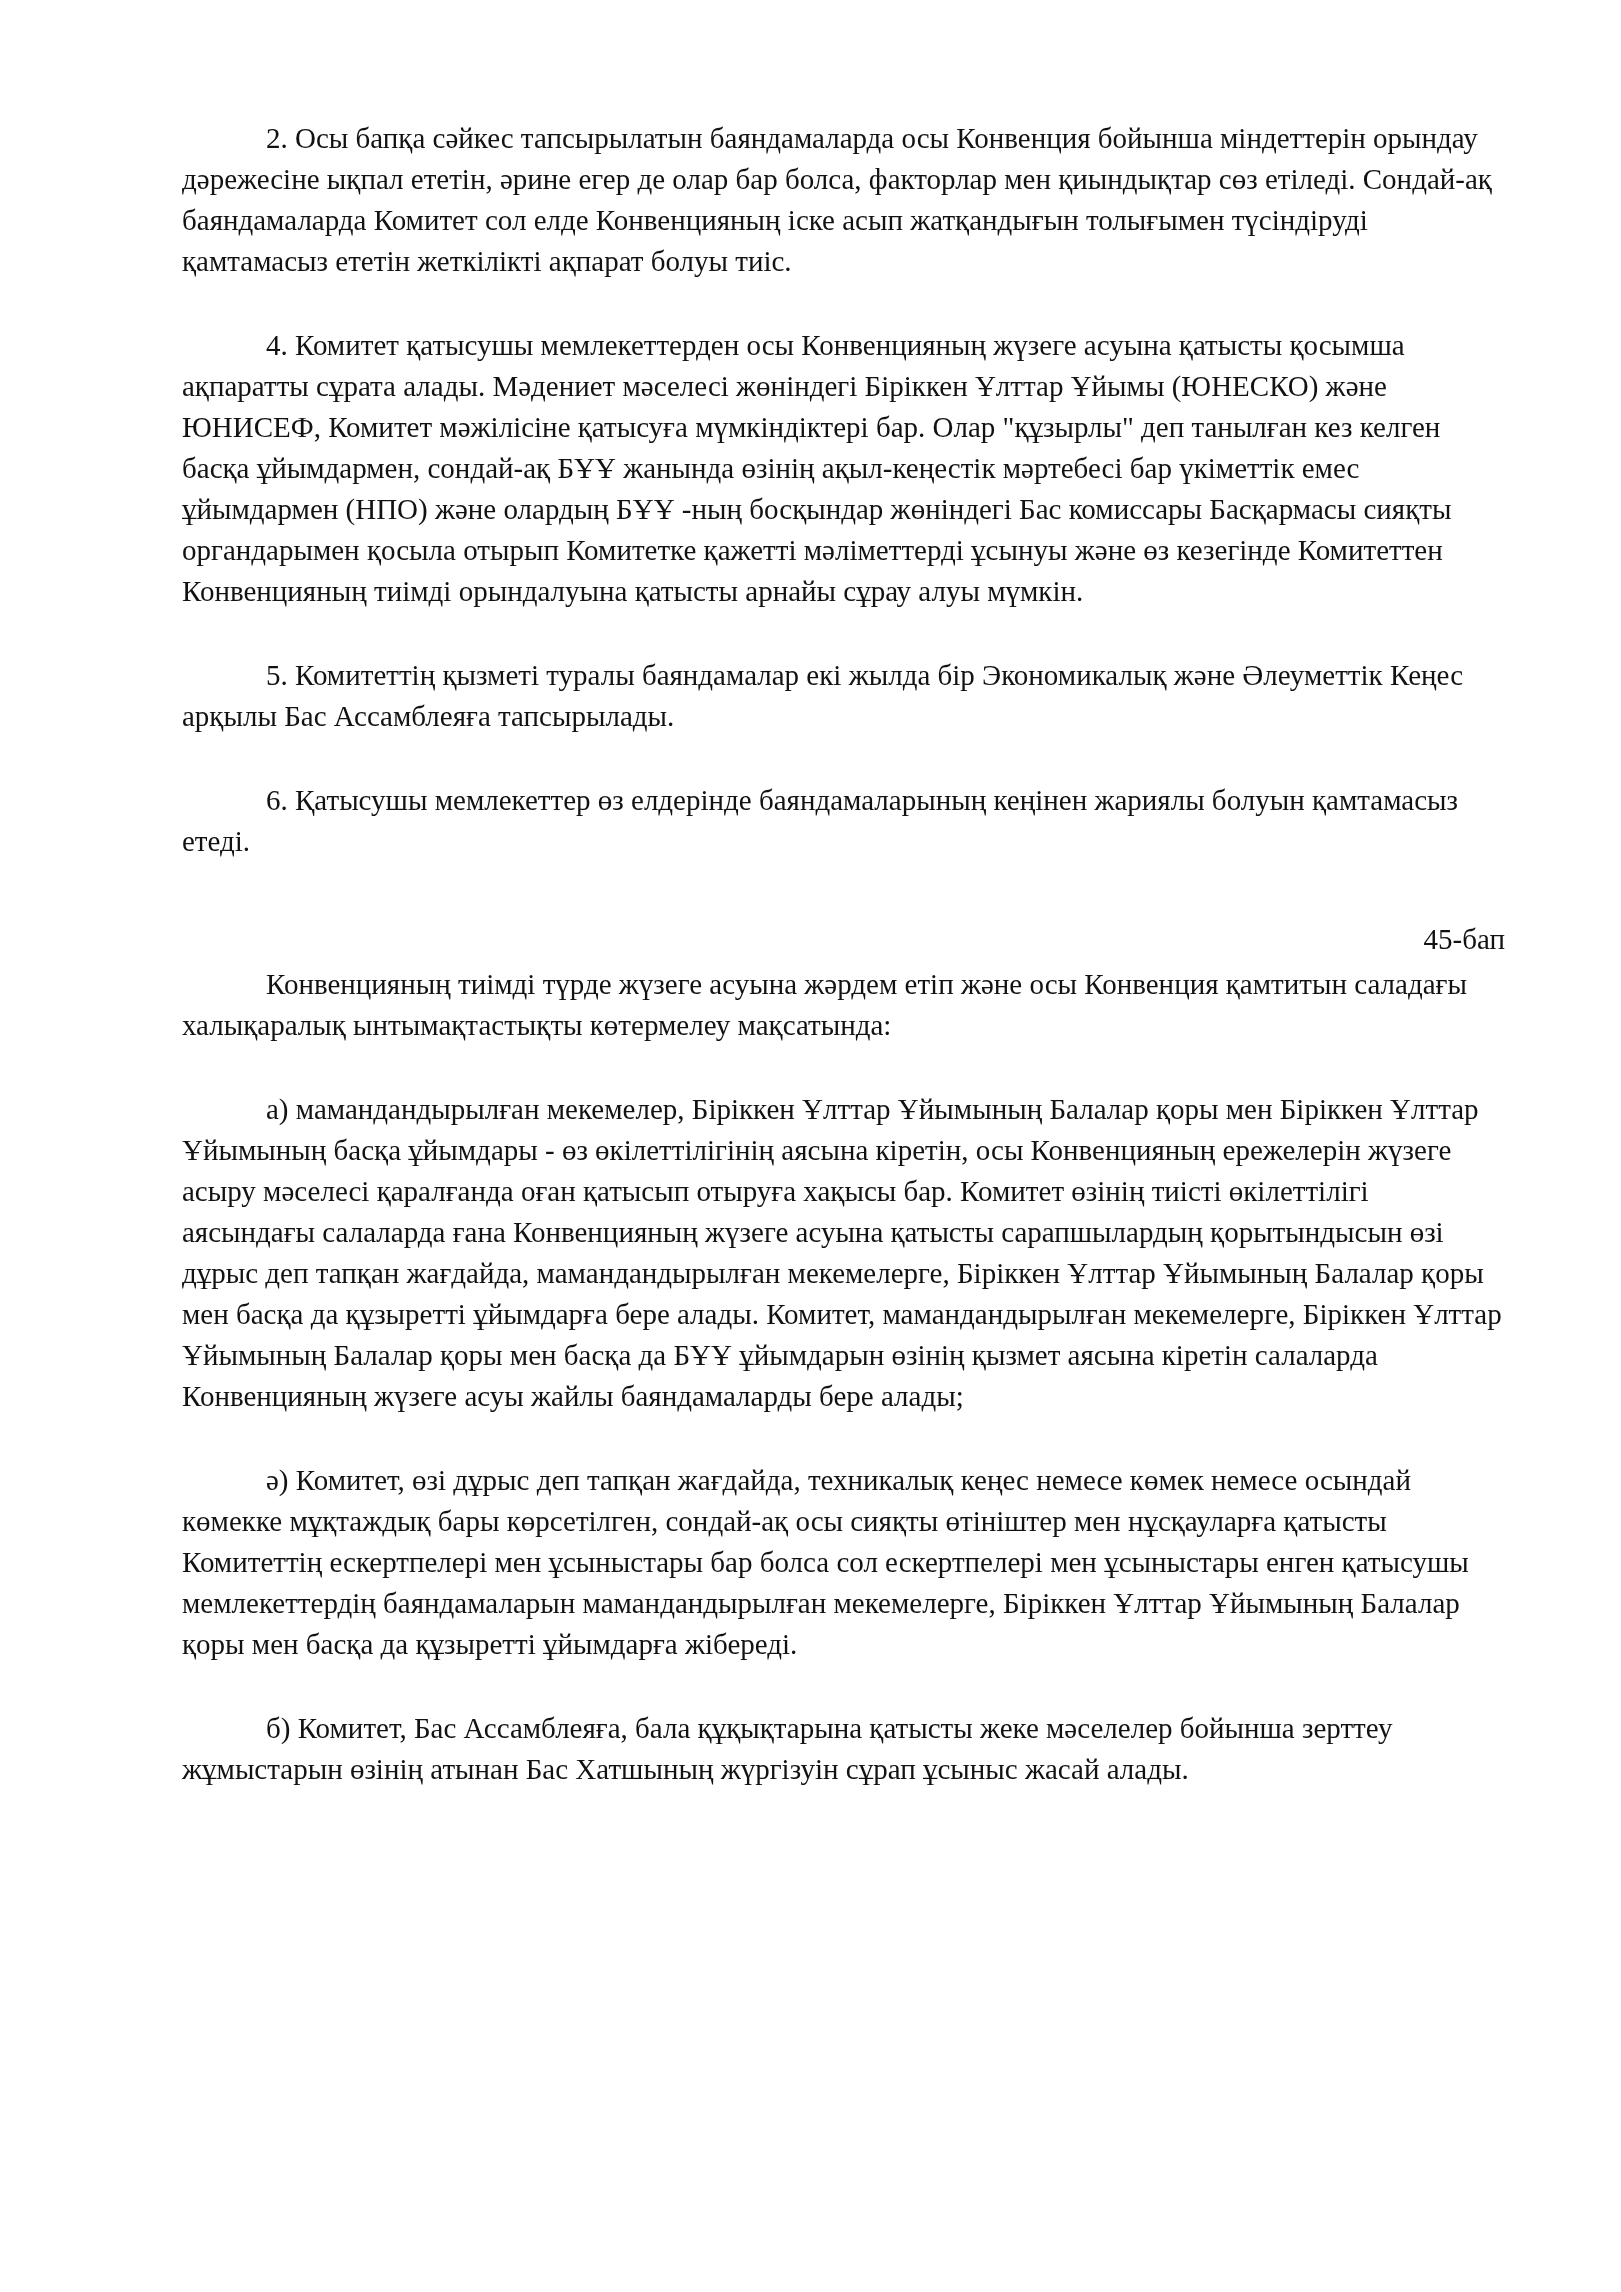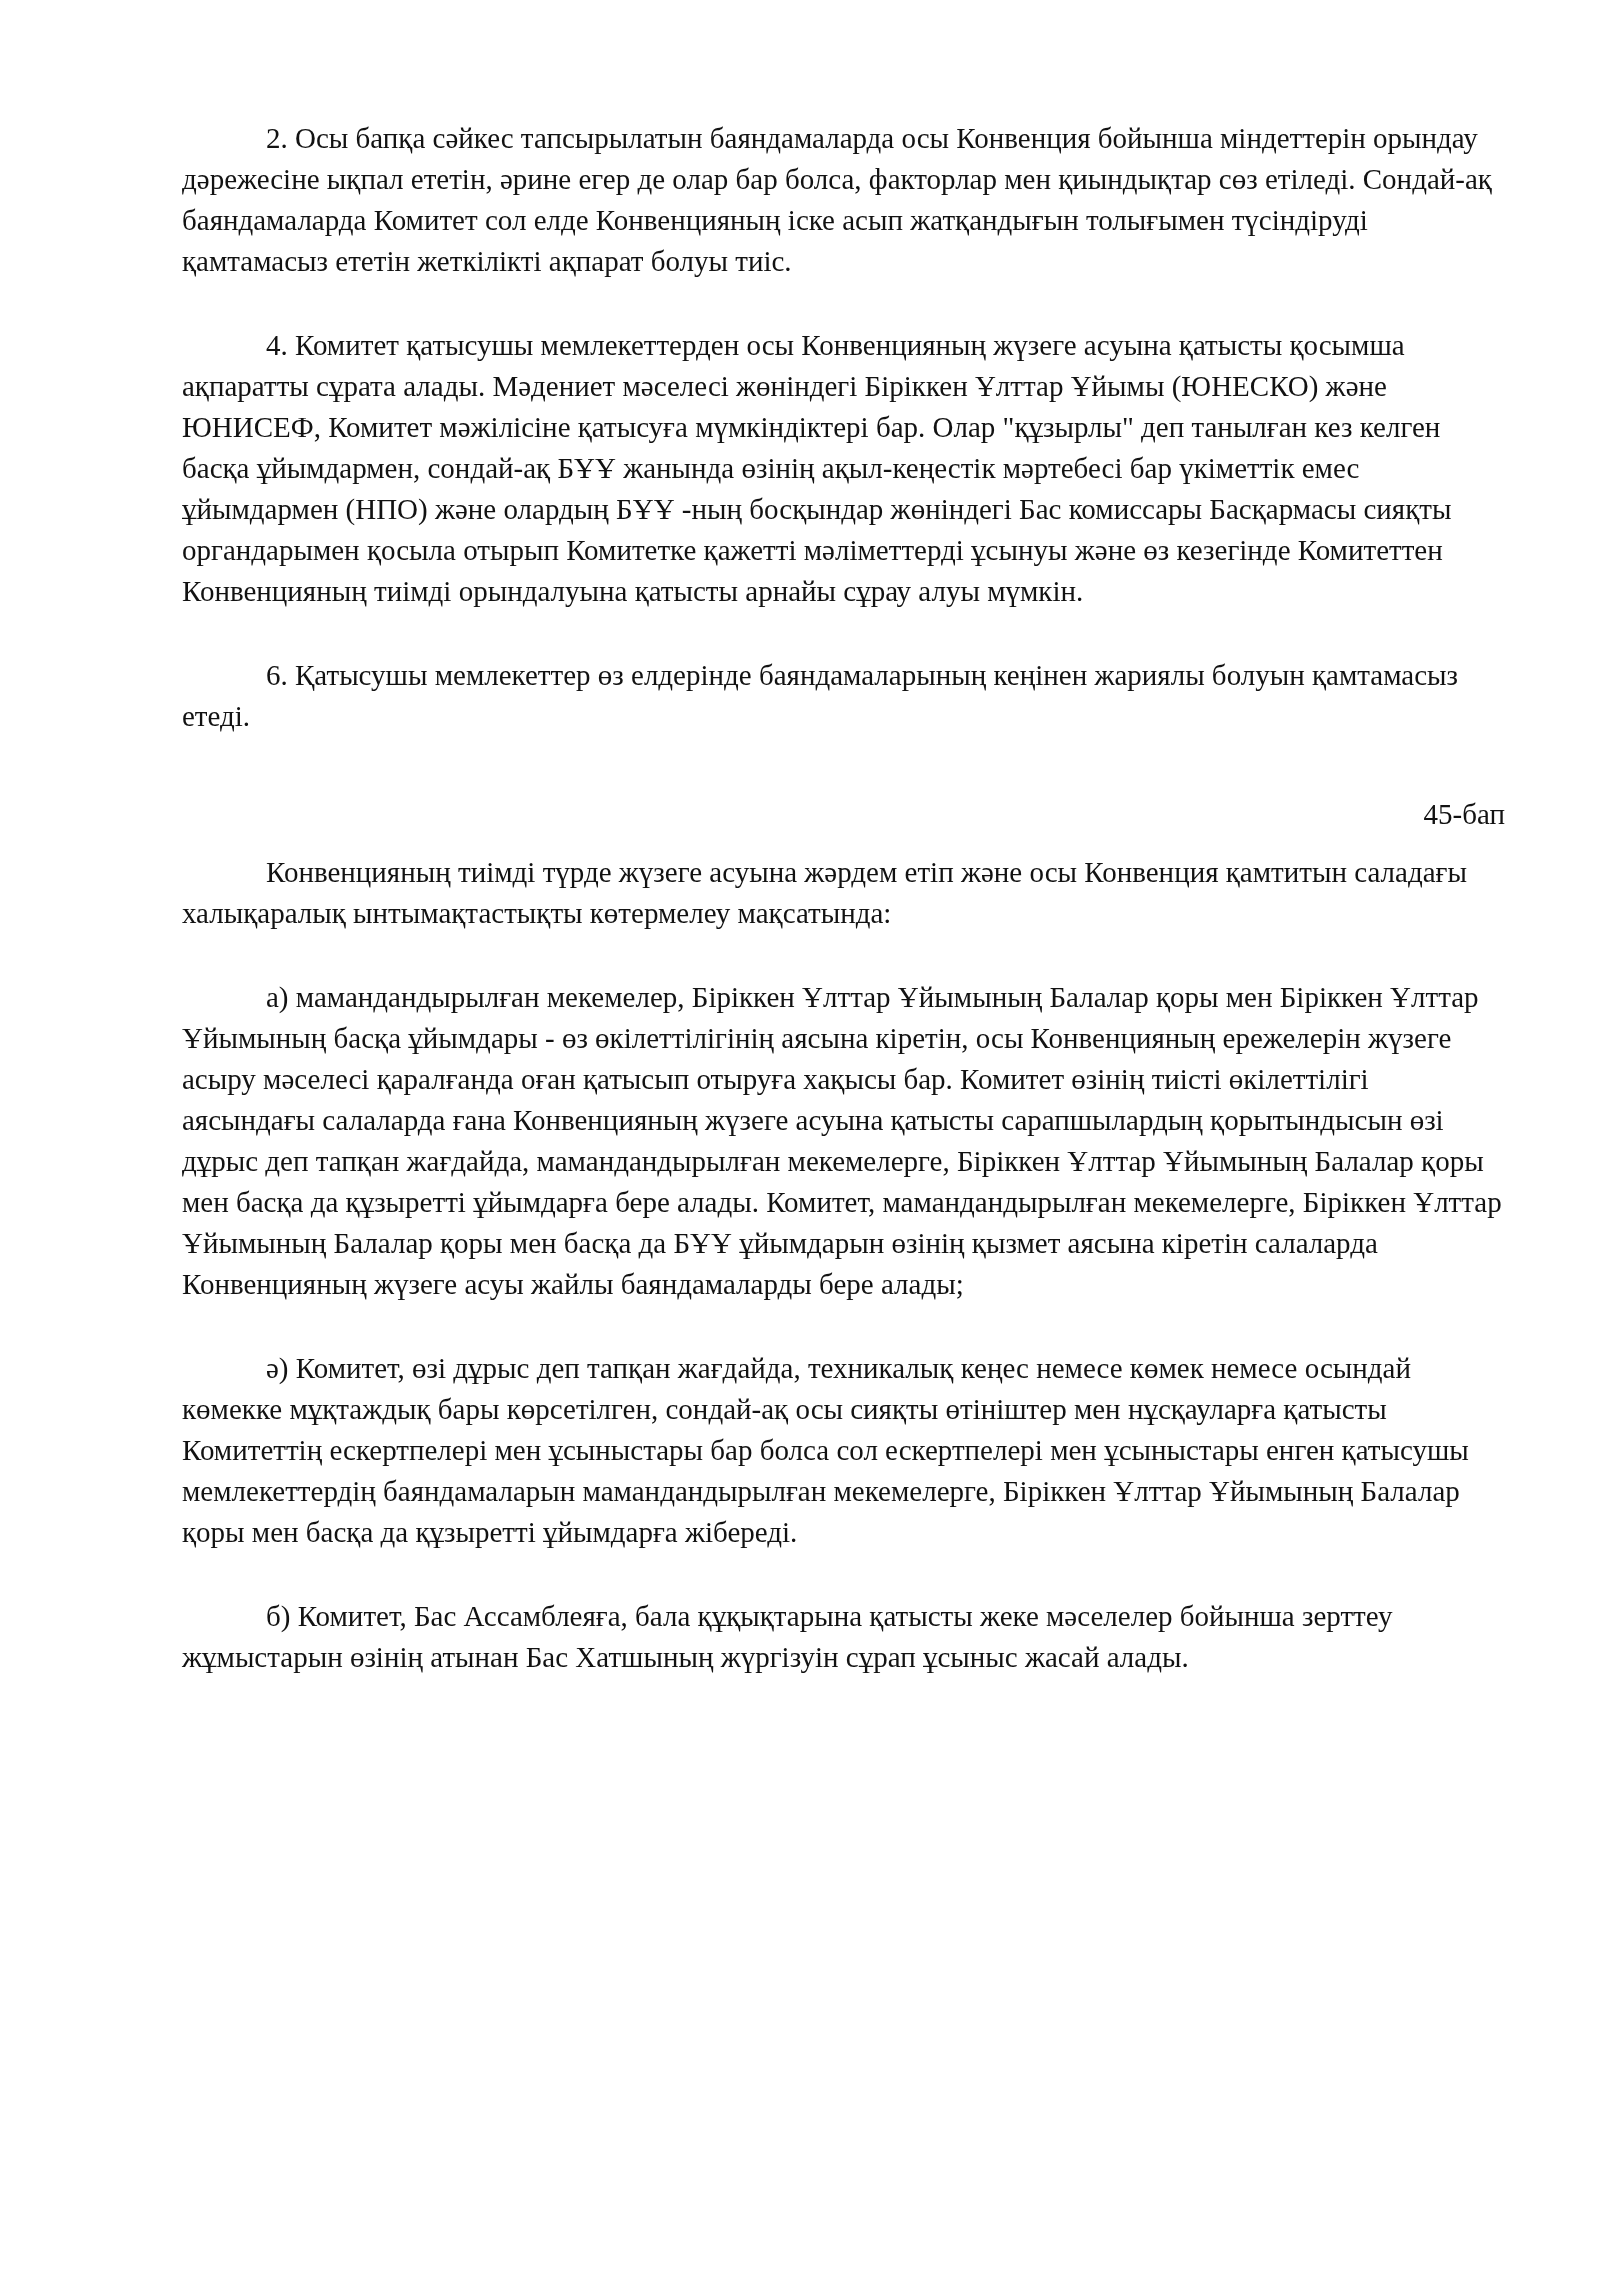--- a/index.html
+++ b/index.html
@@ -30,34 +30,35 @@
   }
   p.body-par.first {
     margin-top: 0;
   }
   p.article-heading {
     margin: 57px 0 0 0;
     text-indent: 0;
     text-align: right;
   }
   p.after-heading {
-    margin-top: 17px;
+    margin-top: 4px;
   }
 </style>
 </head>
 <body>
 
 <div class="page">
   <div class="doc-text">
 
     <p class="body-par first">2. Осы бапқа сәйкес тапсырылатын баяндамаларда осы Конвенция бойынша міндеттерін орындау дәрежесіне ықпал ететін, әрине егер де олар бар болса, факторлар мен қиындықтар сөз етіледі. Сондай-ақ баяндамаларда Комитет сол елде Конвенцияның іске асып жатқандығын толығымен түсіндіруді қамтамасыз ететін жеткілікті ақпарат болуы тиіс.</p>
 
 
     <p class="body-par">4. Комитет қатысушы мемлекеттерден осы Конвенцияның жүзеге асуына қатысты қосымша ақпаратты сұрата алады. Мәдениет мәселесі жөніндегі Біріккен Ұлттар Ұйымы (ЮНЕСКО) және ЮНИСЕФ, Комитет мәжілісіне қатысуға мүмкіндіктері бар. Олар "құзырлы" деп танылған кез келген басқа ұйымдармен, сондай-ақ БҰҰ жанында өзінің ақыл-кеңестік мәртебесі бар үкіметтік емес ұйымдармен (НПО) және олардың БҰҰ -ның босқындар жөніндегі Бас комиссары Басқармасы сияқты органдарымен қосыла отырып Комитетке қажетті мәліметтерді ұсынуы және өз кезегінде Комитеттен Конвенцияның тиімді орындалуына қатысты арнайы сұрау алуы мүмкін.</p>
 
+    <p class="body-par">5. Комитеттің қызметі туралы баяндамалар екі жылда бір Экономикалық және Әлеуметтік Кеңес арқылы Бас Ассамблеяға тапсырылады.</p>
 
     <p class="body-par">6. Қатысушы мемлекеттер өз елдерінде баяндамаларының кеңінен жариялы болуын қамтамасыз етеді.</p>
 
     <p class="article-heading">45-бап</p>
 
     <p class="body-par after-heading">Конвенцияның тиімді түрде жүзеге асуына жәрдем етіп және осы Конвенция қамтитын саладағы халықаралық ынтымақтастықты көтермелеу мақсатында:</p>
 
     <p class="body-par">а) мамандандырылған мекемелер, Біріккен Ұлттар Ұйымының Балалар қоры мен Біріккен Ұлттар Ұйымының басқа ұйымдары - өз өкілеттілігінің аясына кіретін, осы Конвенцияның ережелерін жүзеге асыру мәселесі қаралғанда оған қатысып отыруға хақысы бар. Комитет өзінің тиісті өкілеттілігі аясындағы салаларда ғана Конвенцияның жүзеге асуына қатысты сарапшылардың қорытындысын өзі дұрыс деп тапқан жағдайда, мамандандырылған мекемелерге, Біріккен Ұлттар Ұйымының Балалар қоры мен басқа да құзыретті ұйымдарға бере алады. Комитет, мамандандырылған мекемелерге, Біріккен Ұлттар Ұйымының Балалар қоры мен басқа да БҰҰ ұйымдарын өзінің қызмет аясына кіретін салаларда Конвенцияның жүзеге асуы жайлы баяндамаларды бере алады;</p>
 
     <p class="body-par">ә) Комитет, өзі дұрыс деп тапқан жағдайда, техникалық кеңес немесе көмек немесе осындай көмекке мұқтаждық бары көрсетілген, сондай-ақ осы сияқты өтініштер мен нұсқауларға қатысты Комитеттің ескертпелері мен ұсыныстары бар болса сол ескертпелері мен ұсыныстары енген қатысушы мемлекеттердің баяндамаларын мамандандырылған мекемелерге, Біріккен Ұлттар Ұйымының Балалар қоры мен басқа да құзыретті ұйымдарға жібереді.</p>

